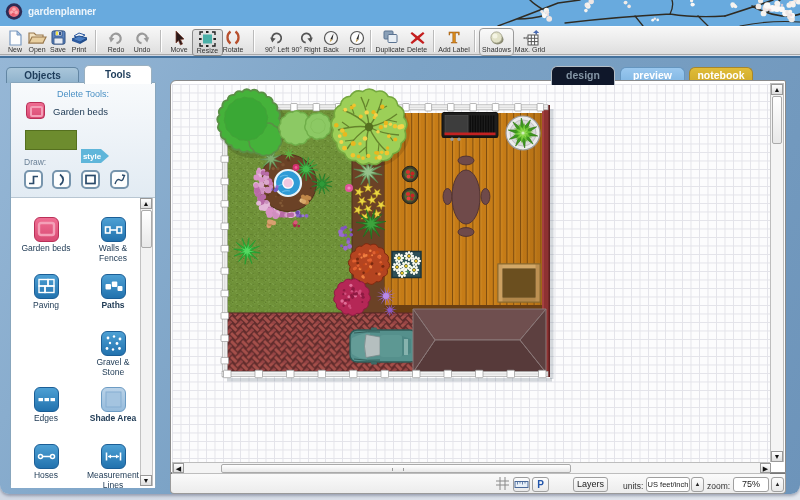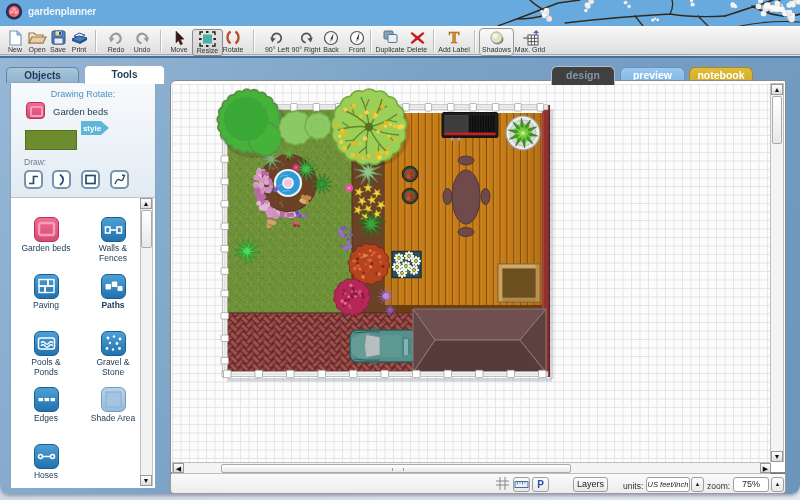--- a/index.html
+++ b/index.html
@@ -11,29 +11,29 @@
 #titletext{left:28px;top:6px;color:rgba(255,255,255,.88);font-size:10px;font-weight:bold;letter-spacing:-0.1px;}
 
 #toolbar{left:0;top:26px;width:800px;height:29px;background:linear-gradient(#f7f7f7,#e9e9e9 60%,#dedede);border-top:1px solid #fdfdfd;border-bottom:1px solid #a9a9a9;box-sizing:border-box;}
 .tbtn{position:absolute;top:2px;height:26px;text-align:center;color:#303030;font-size:7px;}
 .tbtn .ic{height:17px;display:flex;align-items:center;justify-content:center;}
 .tsep{position:absolute;top:3px;width:1px;height:22px;background:#bbb;border-right:1px solid #fff;}
 
 #winbg{left:0;top:56px;width:800px;height:438px;background:linear-gradient(120deg,#96b7d6,#7ca3c6 40%,#6d94ba);border-radius:0 0 9px 9px;border-top:2px solid #43719c;box-sizing:border-box;box-shadow:0 2px 3px rgba(40,50,80,.35);}
 
 #tabObjects{left:6px;top:67px;width:73px;height:16px;background:linear-gradient(#a9c6da,#8fb2cc);border:1px solid #6286a3;border-bottom:none;border-radius:5px 5px 0 0;box-sizing:border-box;text-align:center;font-size:10px;font-weight:bold;color:#1d3c5a;line-height:15px;}
-#tabTools{left:84px;top:65px;width:81px;height:19px;background:#fff;border:1px solid #9ab0c0;border-bottom:none;border-radius:5px 5px 0 0;box-sizing:border-box;text-align:center;font-size:10px;font-weight:bold;color:#1d3c5a;line-height:17px;z-index:3;}
+#tabTools{left:84px;top:65px;width:68px;height:19px;background:#fff;border:1px solid #9ab0c0;border-bottom:none;border-radius:5px 5px 0 0;box-sizing:border-box;text-align:center;font-size:10px;font-weight:bold;color:#1d3c5a;line-height:17px;z-index:3;}
 #panel{left:10px;top:82px;width:146px;height:406px;background:#fff;border:1px solid #88a6bd;border-radius:0 0 3px 3px;box-sizing:border-box;z-index:2;}
 #panelTop{left:0px;top:0px;width:144px;height:114px;background:linear-gradient(#f8fafc,#e2ebf3);}
 #drawingTools{left:0;top:6px;width:144px;text-align:center;font-size:9px;color:#4a90c4;}
 #gbIcon{left:15px;top:19px;width:19px;height:17px;background:linear-gradient(#ef6d92,#d94b74);border:1px solid #b93058;border-radius:4px;box-sizing:border-box;}
 #gbIcon div{position:absolute;left:3px;top:3px;width:9px;height:7px;border:2px solid #f4a0b8;border-radius:2px;}
 #gbLabel{left:42px;top:23px;font-size:9.5px;color:#223d57;}
 #swatch{left:14px;top:47px;width:52px;height:20px;background:#6d8c2e;border:1px solid #55701f;box-sizing:border-box;}
-#styleBtn{left:70px;top:38px;width:28px;height:19px;}
+#styleBtn{left:70px;top:66px;width:28px;height:19px;}
 #styleBtn svg{display:block;}
 #drawLabel{left:13px;top:74px;font-size:8.5px;color:#6b8197;}
 .drawbtn{position:absolute;top:87px;width:19px;height:19px;border:2px solid #7795ad;border-radius:5px;background:#fdfefe;box-sizing:border-box;}
 
 #toolgrid{left:0;top:114px;width:144px;height:290px;background:#fff;border-top:1px solid #b8c6d2;}
 .titem{position:absolute;width:66px;text-align:center;font-size:8.5px;color:#223d57;line-height:1.15;}
 .ticon{display:inline-block;width:25px;height:25px;border-radius:6px;}
 .blueicon{background:linear-gradient(#4da0d4,#2272ae);border:1px solid #1b5e96;box-sizing:border-box;}
 
 #pscroll{left:129px;top:115px;width:13px;height:288px;background:#f2f2f2;border:1px solid #c2c2c2;box-sizing:border-box;}
@@ -41,21 +41,21 @@
 #canvasbox{left:170px;top:80px;width:616px;height:393px;background:#fff;border:1px solid #8a8a8a;border-radius:6px 2px 0 0;box-sizing:border-box;z-index:1;}
 #gridarea{left:1px;top:3px;width:599px;height:378px;overflow:hidden;
  background-image:linear-gradient(to right,#e3e3e9 1px,transparent 1px),linear-gradient(to bottom,#e3e3e9 1px,transparent 1px);
  background-size:8.5px 8.5px;background-position:0px 0px;background-color:#fcfcfd;}
 
 .sb{position:absolute;background:#f4f4f4;border:1px solid #bdbdbd;box-sizing:border-box;}
 .sbthumb{position:absolute;background:linear-gradient(#fff,#e8e8e8);border:1px solid #aaa;border-radius:2px;box-sizing:border-box;}
 .sbarrow{position:absolute;width:12px;height:11px;background:linear-gradient(#fff,#ddd);border:1px solid #999;box-sizing:border-box;font-size:7px;line-height:10px;text-align:center;color:#111;}
 
 .ctab{position:absolute;top:67px;height:17px;border-radius:6px 6px 0 0;text-align:center;font-size:10.5px;font-weight:bold;box-sizing:border-box;z-index:0;}
-#tabDesign{left:551px;width:64px;background:#404040;color:#8495a5;border:1px solid #b5bec7;border-bottom:none;line-height:16px;z-index:2;height:19px;top:66px;text-align:center;}
+#tabDesign{left:551px;width:64px;background:#0f172a;color:#8495a5;border:1px solid #b5bec7;border-bottom:none;line-height:16px;z-index:2;height:19px;top:66px;text-align:center;}
 #tabPreview{left:620px;width:65px;background:linear-gradient(#9ac8ef,#7eb5e2);color:#fff;border:1px solid #6596c0;border-bottom:none;line-height:15px;}
 #tabNotebook{left:689px;width:64px;background:linear-gradient(#e0bc38,#cfa92a);color:#fff;border:1px solid #a8862a;border-bottom:none;line-height:15px;}
 
 #bottombar{left:170px;top:473px;width:616px;height:21px;background:linear-gradient(#fafafa,#ececec);border:1px solid #9a9a9a;border-top:1px solid #777;box-sizing:border-box;border-radius:0 0 4px 4px;font-size:8.5px;color:#333;}
 .bbox{position:absolute;background:linear-gradient(#fcfcfc,#e9e9e9);border:1px solid #9f9f9f;border-radius:3px;box-sizing:border-box;text-align:center;color:#222;white-space:nowrap;overflow:hidden;}
 </style>
 </head>
 <body>
 <div id="stage">
   <div id="sky" class="abs"></div>
@@ -269,21 +269,21 @@
             <rect x="1.5" y="8" width="2" height="2" fill="#888"></rect>
           </svg>
         </div>Max.&nbsp;Grid</div>
   </div>
   <div id="winbg" class="abs"></div>
 
   <div id="tabObjects" class="abs">Objects</div>
   <div id="tabTools" class="abs">Tools</div>
   <div id="panel" class="abs">
     <div id="panelTop" class="abs">
-      <div id="drawingTools" class="abs">Drawing Rotate:</div>
+      <div id="drawingTools" class="abs">Delete Tools:</div>
       <div id="gbIcon" class="abs">
           <div></div>
         </div>
       <div id="gbLabel" class="abs">Garden beds</div>
       <div id="swatch" class="abs"></div>
       <div id="styleBtn" class="abs">
           <svg width="28" height="14" viewBox="0 0 28 14">
             <path d="M0 0 H20 L28 7 L20 14 H0 Z" fill="#5fb6da"></path>
             <text x="11" y="10" font-size="8" font-weight="bold" fill="#fff" text-anchor="middle" font-family="Liberation Sans">style</text>
           </svg>
@@ -321,54 +321,57 @@
                 <rect x="10" y="11" width="9" height="6.5"></rect>
               </g>
             </svg></span><br>Paving</div>
       <div class="titem" style="left:69px;top:76px;font-weight:bold;"><span class="ticon blueicon"><svg width="23" height="23" viewBox="0 0 23 23">
               <g fill="#fff">
                 <rect x="3.5" y="9" width="5.5" height="5.5" rx="1"></rect>
                 <rect x="9.8" y="6.5" width="5.5" height="5.5" rx="1"></rect>
                 <rect x="15.5" y="11" width="5" height="5" rx="1"></rect>
               </g>
             </svg></span><br>Paths</div>
-      <div class="titem" style="left:2px;top:133px;"><span class="ticon blueicon"><svg width="23" height="23" viewBox="0 0 23 23">
-              <rect x="3.5" y="6" width="16" height="11" rx="2" fill="none" stroke="#fff" stroke-width="1.5"></rect>
-              <path d="M6 11 q2 -2.5 4 0 t4 0 t4 0" fill="none" stroke="#fff" stroke-width="1.3"></path>
-              <path d="M6 14 q2 -2.5 4 0 t4 0 t4 0" fill="none" stroke="#fff" stroke-width="1.3"></path>
-            </svg></span><br>Pools &amp;<br>Ponds</div>
       <div class="titem" style="left:69px;top:133px;"><span class="ticon blueicon"><svg width="23" height="23" viewBox="0 0 23 23">
               <g fill="#fff">
                 <circle cx="6" cy="6" r="1.4"></circle>
                 <circle cx="12" cy="4.5" r="1.2"></circle>
                 <circle cx="18" cy="7" r="1.4"></circle>
                 <circle cx="8" cy="11" r="1.2"></circle>
                 <circle cx="15" cy="11.5" r="1.4"></circle>
                 <circle cx="5" cy="16.5" r="1.4"></circle>
                 <circle cx="11" cy="17.5" r="1.2"></circle>
                 <circle cx="17.5" cy="16.5" r="1.4"></circle>
               </g>
             </svg></span><br>Gravel &amp;<br>Stone</div>
       <div class="titem" style="left:2px;top:189px;"><span class="ticon blueicon"><svg width="23" height="23" viewBox="0 0 23 23">
               <g fill="#fff">
                 <rect x="3.5" y="10" width="4.5" height="3.2"></rect>
                 <rect x="9.5" y="10" width="4.5" height="3.2"></rect>
                 <rect x="15.5" y="10" width="4.5" height="3.2"></rect>
               </g>
             </svg></span><br>Edges</div>
-      <div class="titem" style="left:69px;top:189px;"><span class="ticon" style="background:linear-gradient(#b9d2e8,#97bcdc);border:1px solid #6d9cc4;box-sizing:border-box;"><svg width="23" height="23" viewBox="0 0 23 23">
+      <div class="titem" style="left:69px;top:189px;font-weight:bold;"><span class="ticon" style="background:linear-gradient(#b9d2e8,#97bcdc);border:1px solid #6d9cc4;box-sizing:border-box;"><svg width="23" height="23" viewBox="0 0 23 23">
               <rect x="4" y="4" width="15" height="15" fill="#a4c4e0" stroke="#85aed2" stroke-width="1"></rect>
             </svg></span><br>Shade Area</div>
       <div class="titem" style="left:2px;top:246px;"><span class="ticon blueicon"><svg width="23" height="23" viewBox="0 0 23 23">
               <g fill="none" stroke="#fff" stroke-width="1.5">
                 <circle cx="5.5" cy="11.5" r="2"></circle>
                 <circle cx="17.5" cy="11.5" r="2"></circle>
                 <path d="M7.5 11.5 h8"></path>
               </g>
             </svg></span><br>Hoses</div>
+      <div class="titem" style="left:69px;top:246px;"><span class="ticon blueicon"><svg width="23" height="23" viewBox="0 0 23 23">
+              <g stroke="#fff" stroke-width="1.6" fill="#fff">
+                <path d="M4.5 7.5 v8 M18.5 7.5 v8"></path>
+                <path d="M6 11.5 h11" stroke-width="1.3"></path>
+                <path d="M6 11.5 l3 -2 v4 z" stroke="none"></path>
+                <path d="M17 11.5 l-3 -2 v4 z" stroke="none"></path>
+              </g>
+            </svg></span><br>Measurement<br>Lines</div>
     </div>
     <div id="pscroll" class="abs">
       <div class="sbarrow" style="left:-1px;top:-1px;">▲</div>
       <div class="sbthumb" style="left:0px;top:11px;width:11px;height:38px;"></div>
       <div class="sbarrow" style="left:-1px;top:276px;">▼</div>
     </div>
   </div>
 
   <div id="tabPreview" class="ctab abs">preview</div>
   <div id="tabNotebook" class="ctab abs">notebook</div>
@@ -396,21 +399,21 @@
             <path d="M1 4 h13 M1 8 h13 M5 0 v13 M10 0 v13"></path>
           </g>
         </svg></div>
     <div class="bbox" style="left:342px;top:3px;width:17px;height:15px;"><svg width="15" height="13" viewBox="0 0 15 13">
           <rect x="1" y="3.5" width="13" height="6" fill="#e8f0f8" stroke="#4a6a9a" stroke-width="1"></rect>
           <path d="M3.5 3.5 v3 M6 3.5 v2 M8.5 3.5 v3 M11 3.5 v2" stroke="#4a6a9a" stroke-width=".8"></path>
         </svg></div>
     <div class="bbox" style="left:361px;top:3px;width:17px;height:15px;font-size:10px;color:#2255aa;font-weight:bold;line-height:13px;">P</div>
     <div class="bbox" style="left:402px;top:3px;width:35px;height:15px;font-size:9px;line-height:13px;">Layers</div>
     <div class="abs" style="left:452px;top:7px;">units:</div>
-    <div class="bbox" style="left:475px;top:3px;width:44px;height:15px;font-size:7.5px;line-height:13px;background:#fff;font-style:italic;">US feet/inch</div>
+    <div class="bbox" style="left:475px;top:3px;width:44px;height:15px;font-size:7.5px;line-height:13px;background:#fff;">US feet/inch</div>
     <div class="bbox" style="left:520px;top:3px;width:13px;height:15px;font-size:6px;line-height:13px;">▲</div>
     <div class="abs" style="left:536px;top:7px;">zoom:</div>
     <div class="bbox" style="left:562px;top:3px;width:36px;height:15px;font-size:9px;line-height:13px;background:#fff;">75%</div>
     <div class="bbox" style="left:600px;top:3px;width:13px;height:15px;font-size:6px;line-height:13px;">▲</div>
   </div>
 
   <svg id="plan" class="abs" style="left:0;top:0;width:800px;height:500px;z-index:1;" viewBox="0 0 800 500">
 <defs>
 <pattern id="deckP" width="6.8" height="30" patternUnits="userSpaceOnUse" x="384" y="113">
           <rect width="6.8" height="30" fill="#c67c17"></rect>

